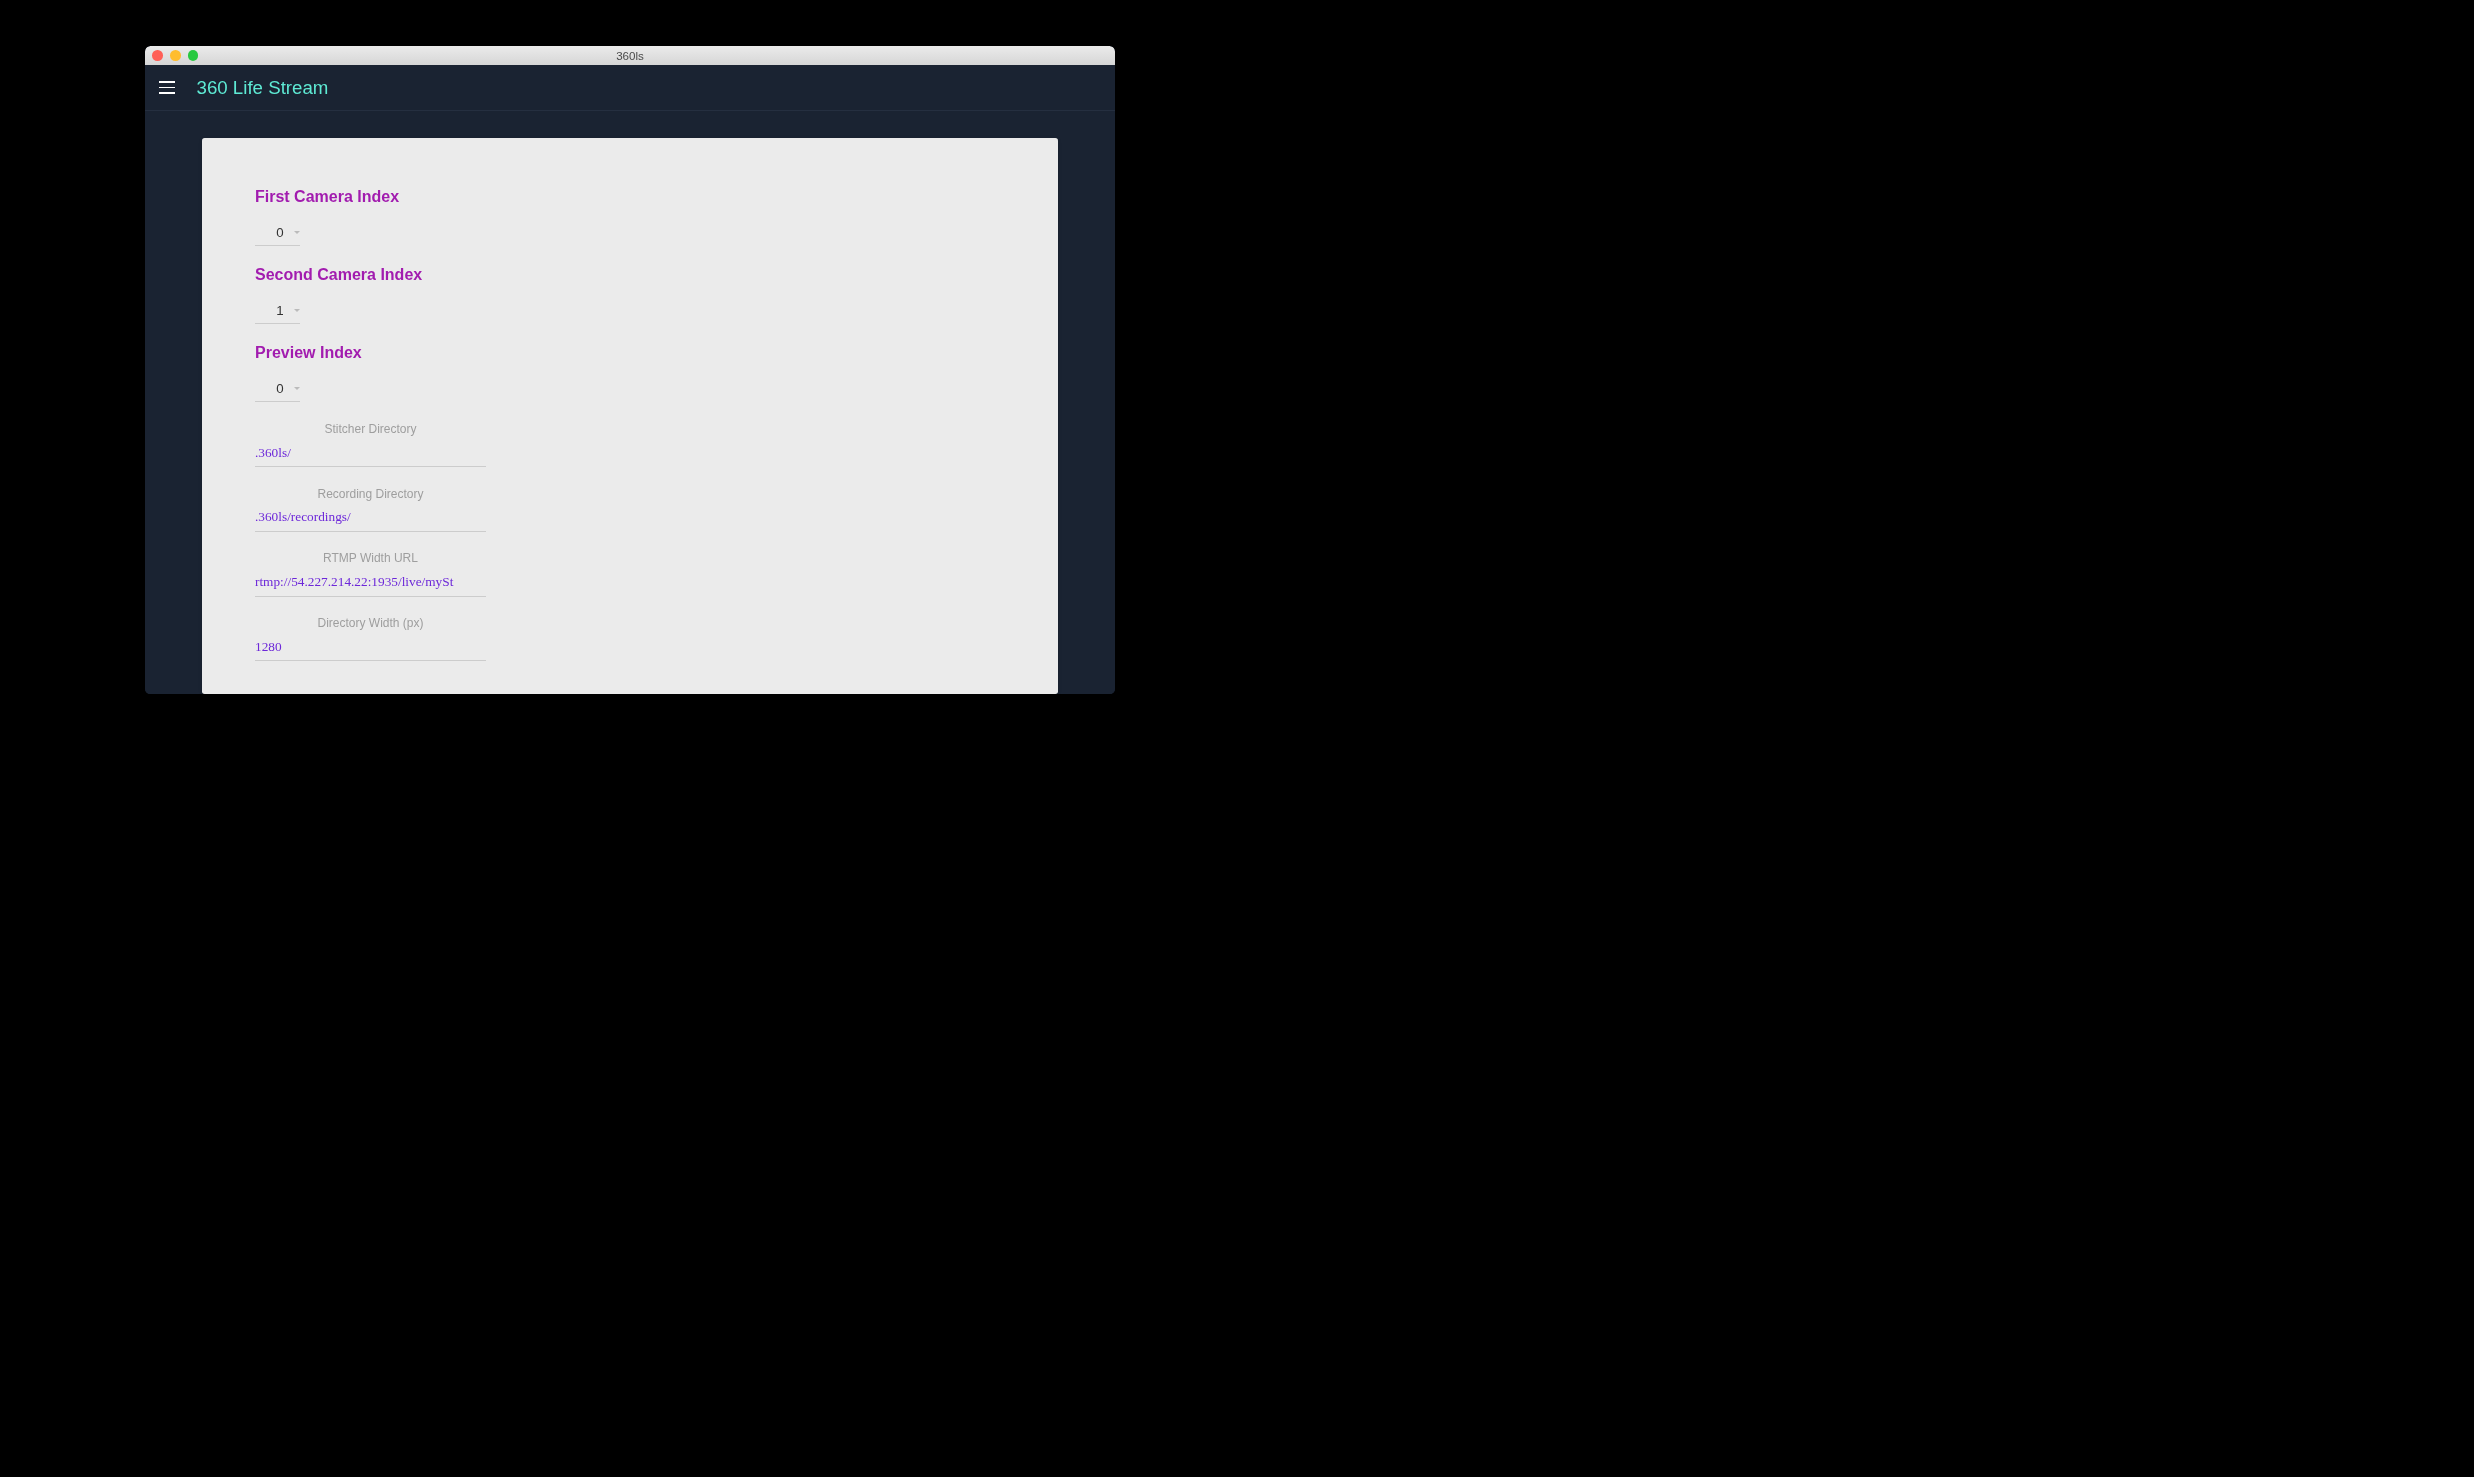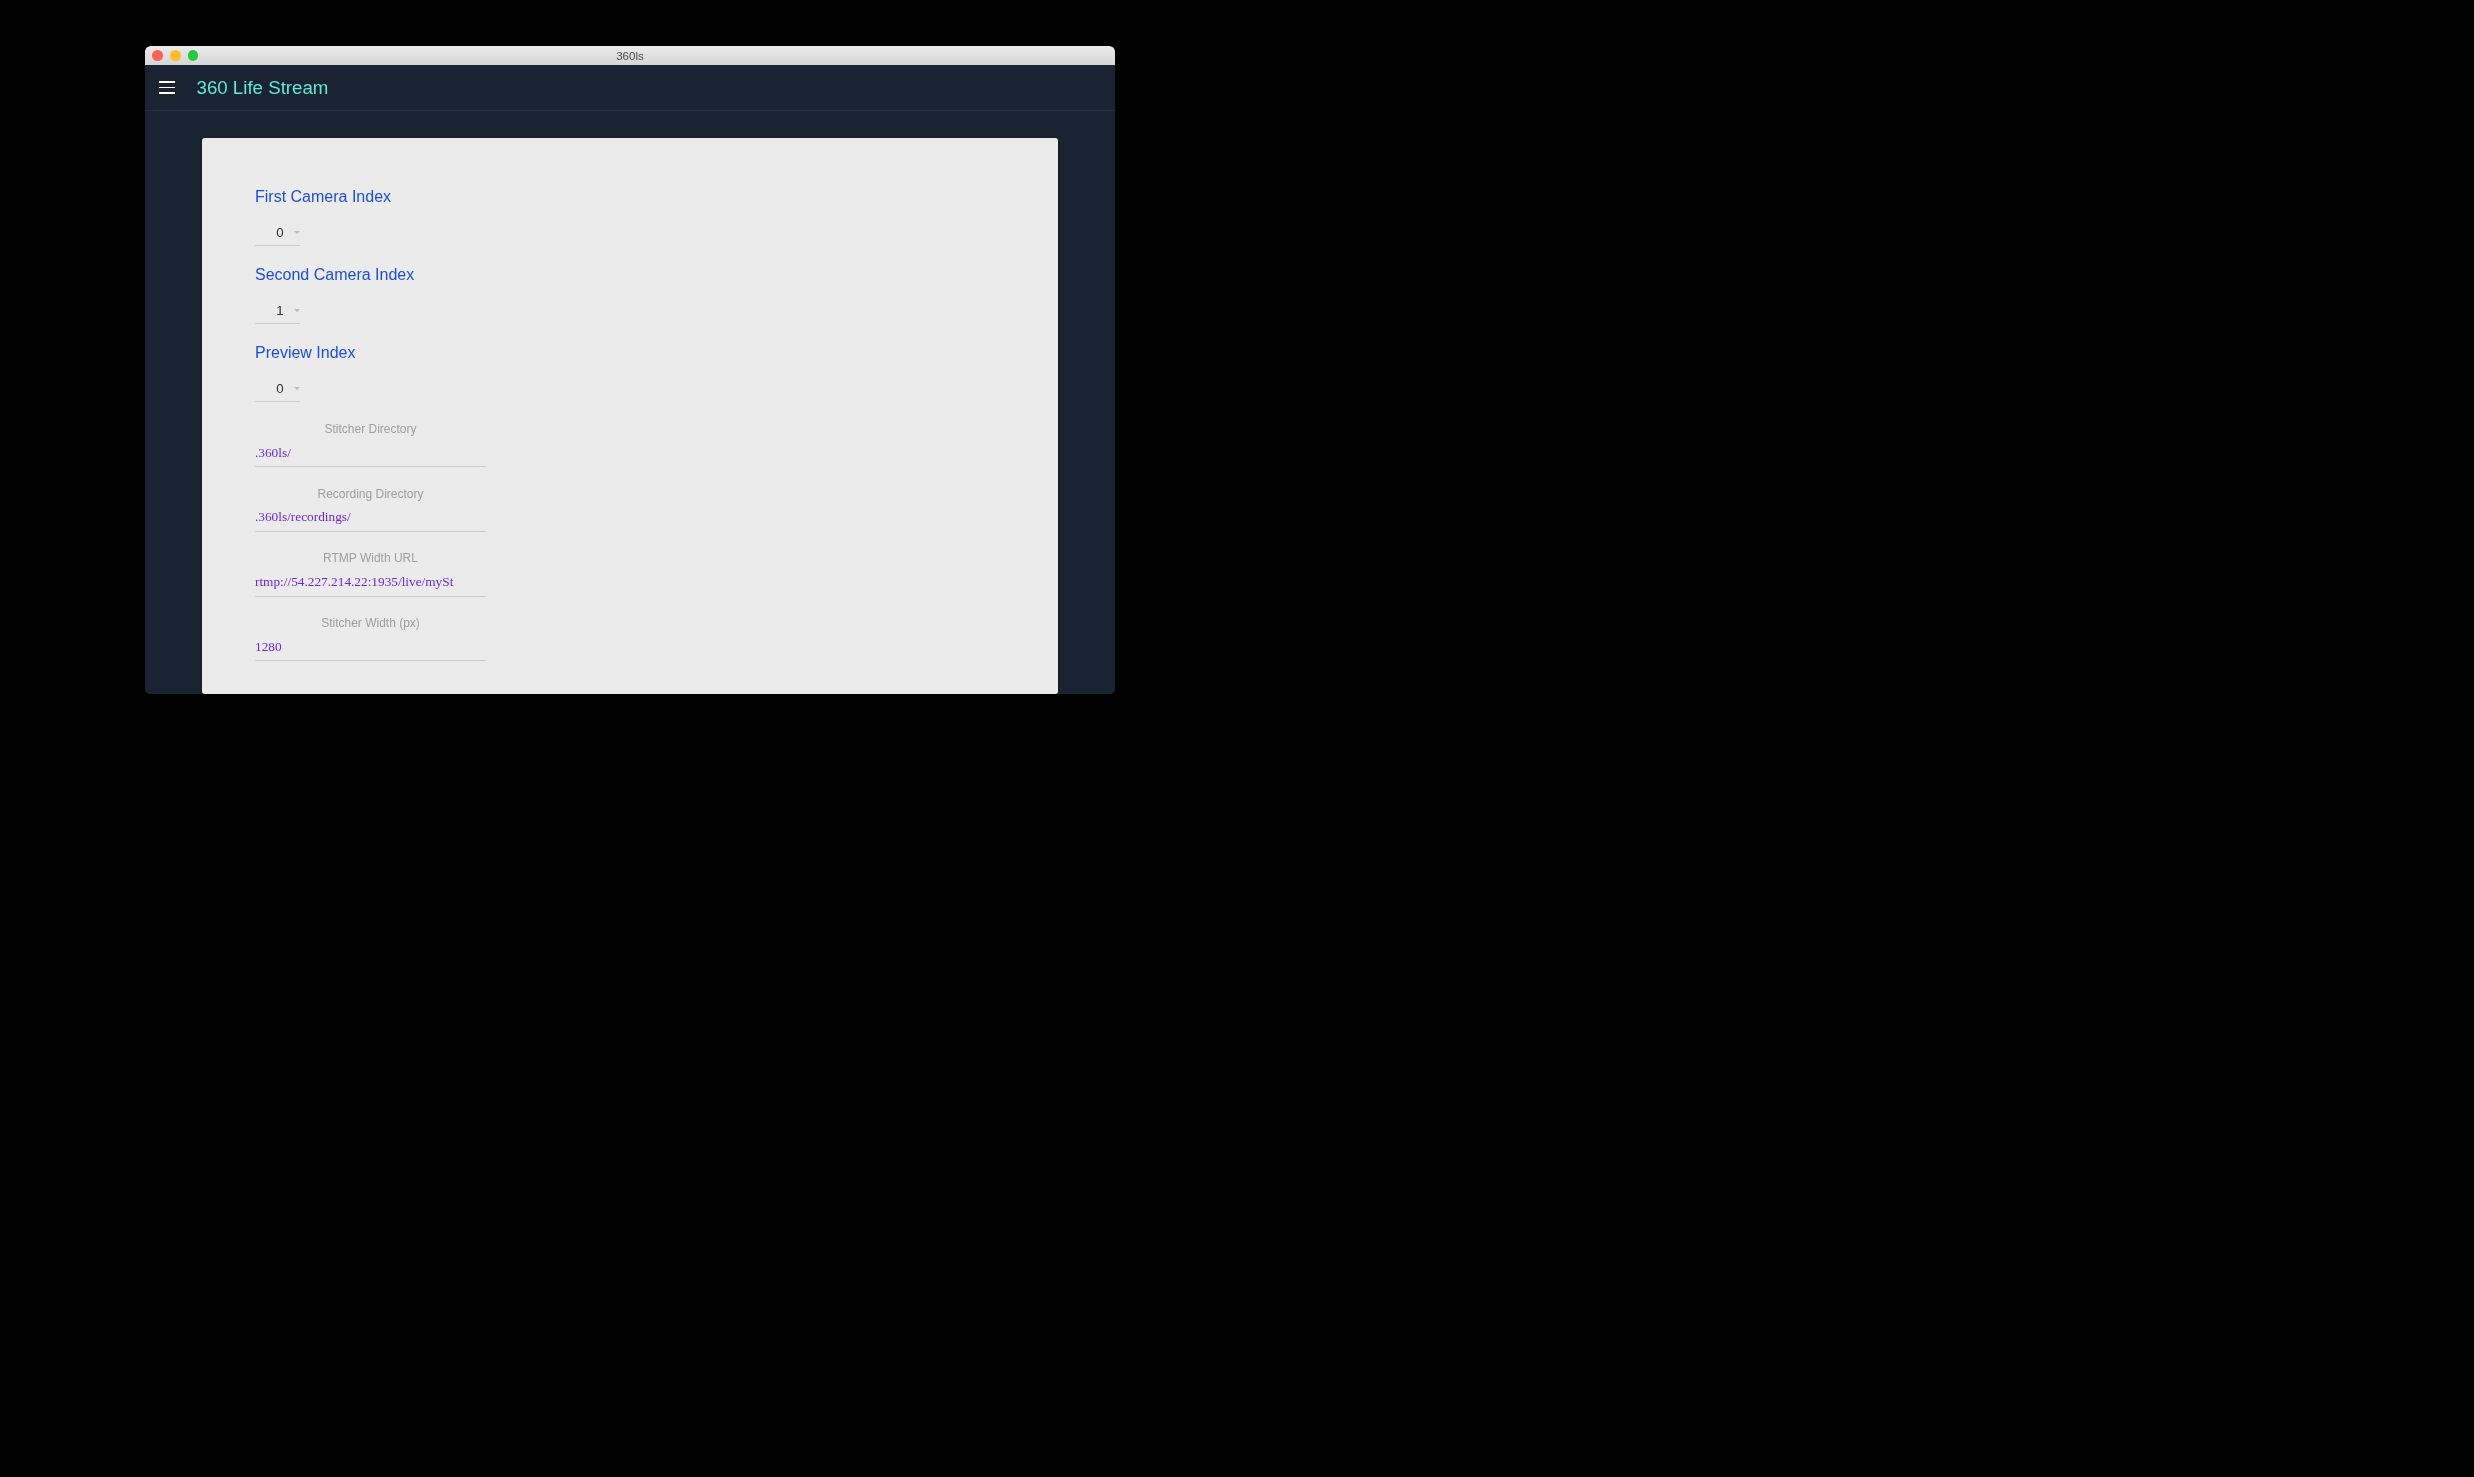--- a/index.html
+++ b/index.html
@@ -92,22 +92,22 @@
   }
   .card {
     background: #ebebeb;
     border-radius: 2.7px;
     height: 100%;
     padding: 50px 53px 0 53px;
     box-shadow: 0 1.8px 3.6px rgba(0,0,0,0.2);
   }
   .section-heading {
     font-size: 16px;
-    font-weight: 400;
-    color: #1d4ed8;
+    font-weight: 700;
+    color: #a21caf;
     margin-bottom: 18px;
   }
   .dropdown-field {
     display: inline-flex;
     align-items: center;
     padding: 0 0 5.3px 21.3px;
     border-bottom: 0.9px solid #ccc;
     margin-bottom: 19.6px;
     min-width: 43px;
     cursor: pointer;
@@ -201,20 +201,20 @@
         <label class="text-field-label">Recording Directory</label>
         <input class="text-field-input" type="text" value=".360ls/recordings/" style="">
       </div>
 
       <div class="text-field-group">
         <label class="text-field-label">RTMP Width URL</label>
         <input class="text-field-input" type="text" value="rtmp://54.227.214.22:1935/live/mySt" style="">
       </div>
 
       <div class="text-field-group">
-        <label class="text-field-label">Stitcher Width (px)</label>
+        <label class="text-field-label">Directory Width (px)</label>
         <input class="text-field-input" type="text" value="1280" style="">
       </div>
 
     </div>
   </div>
 </div>
 
 
 </body></html>

